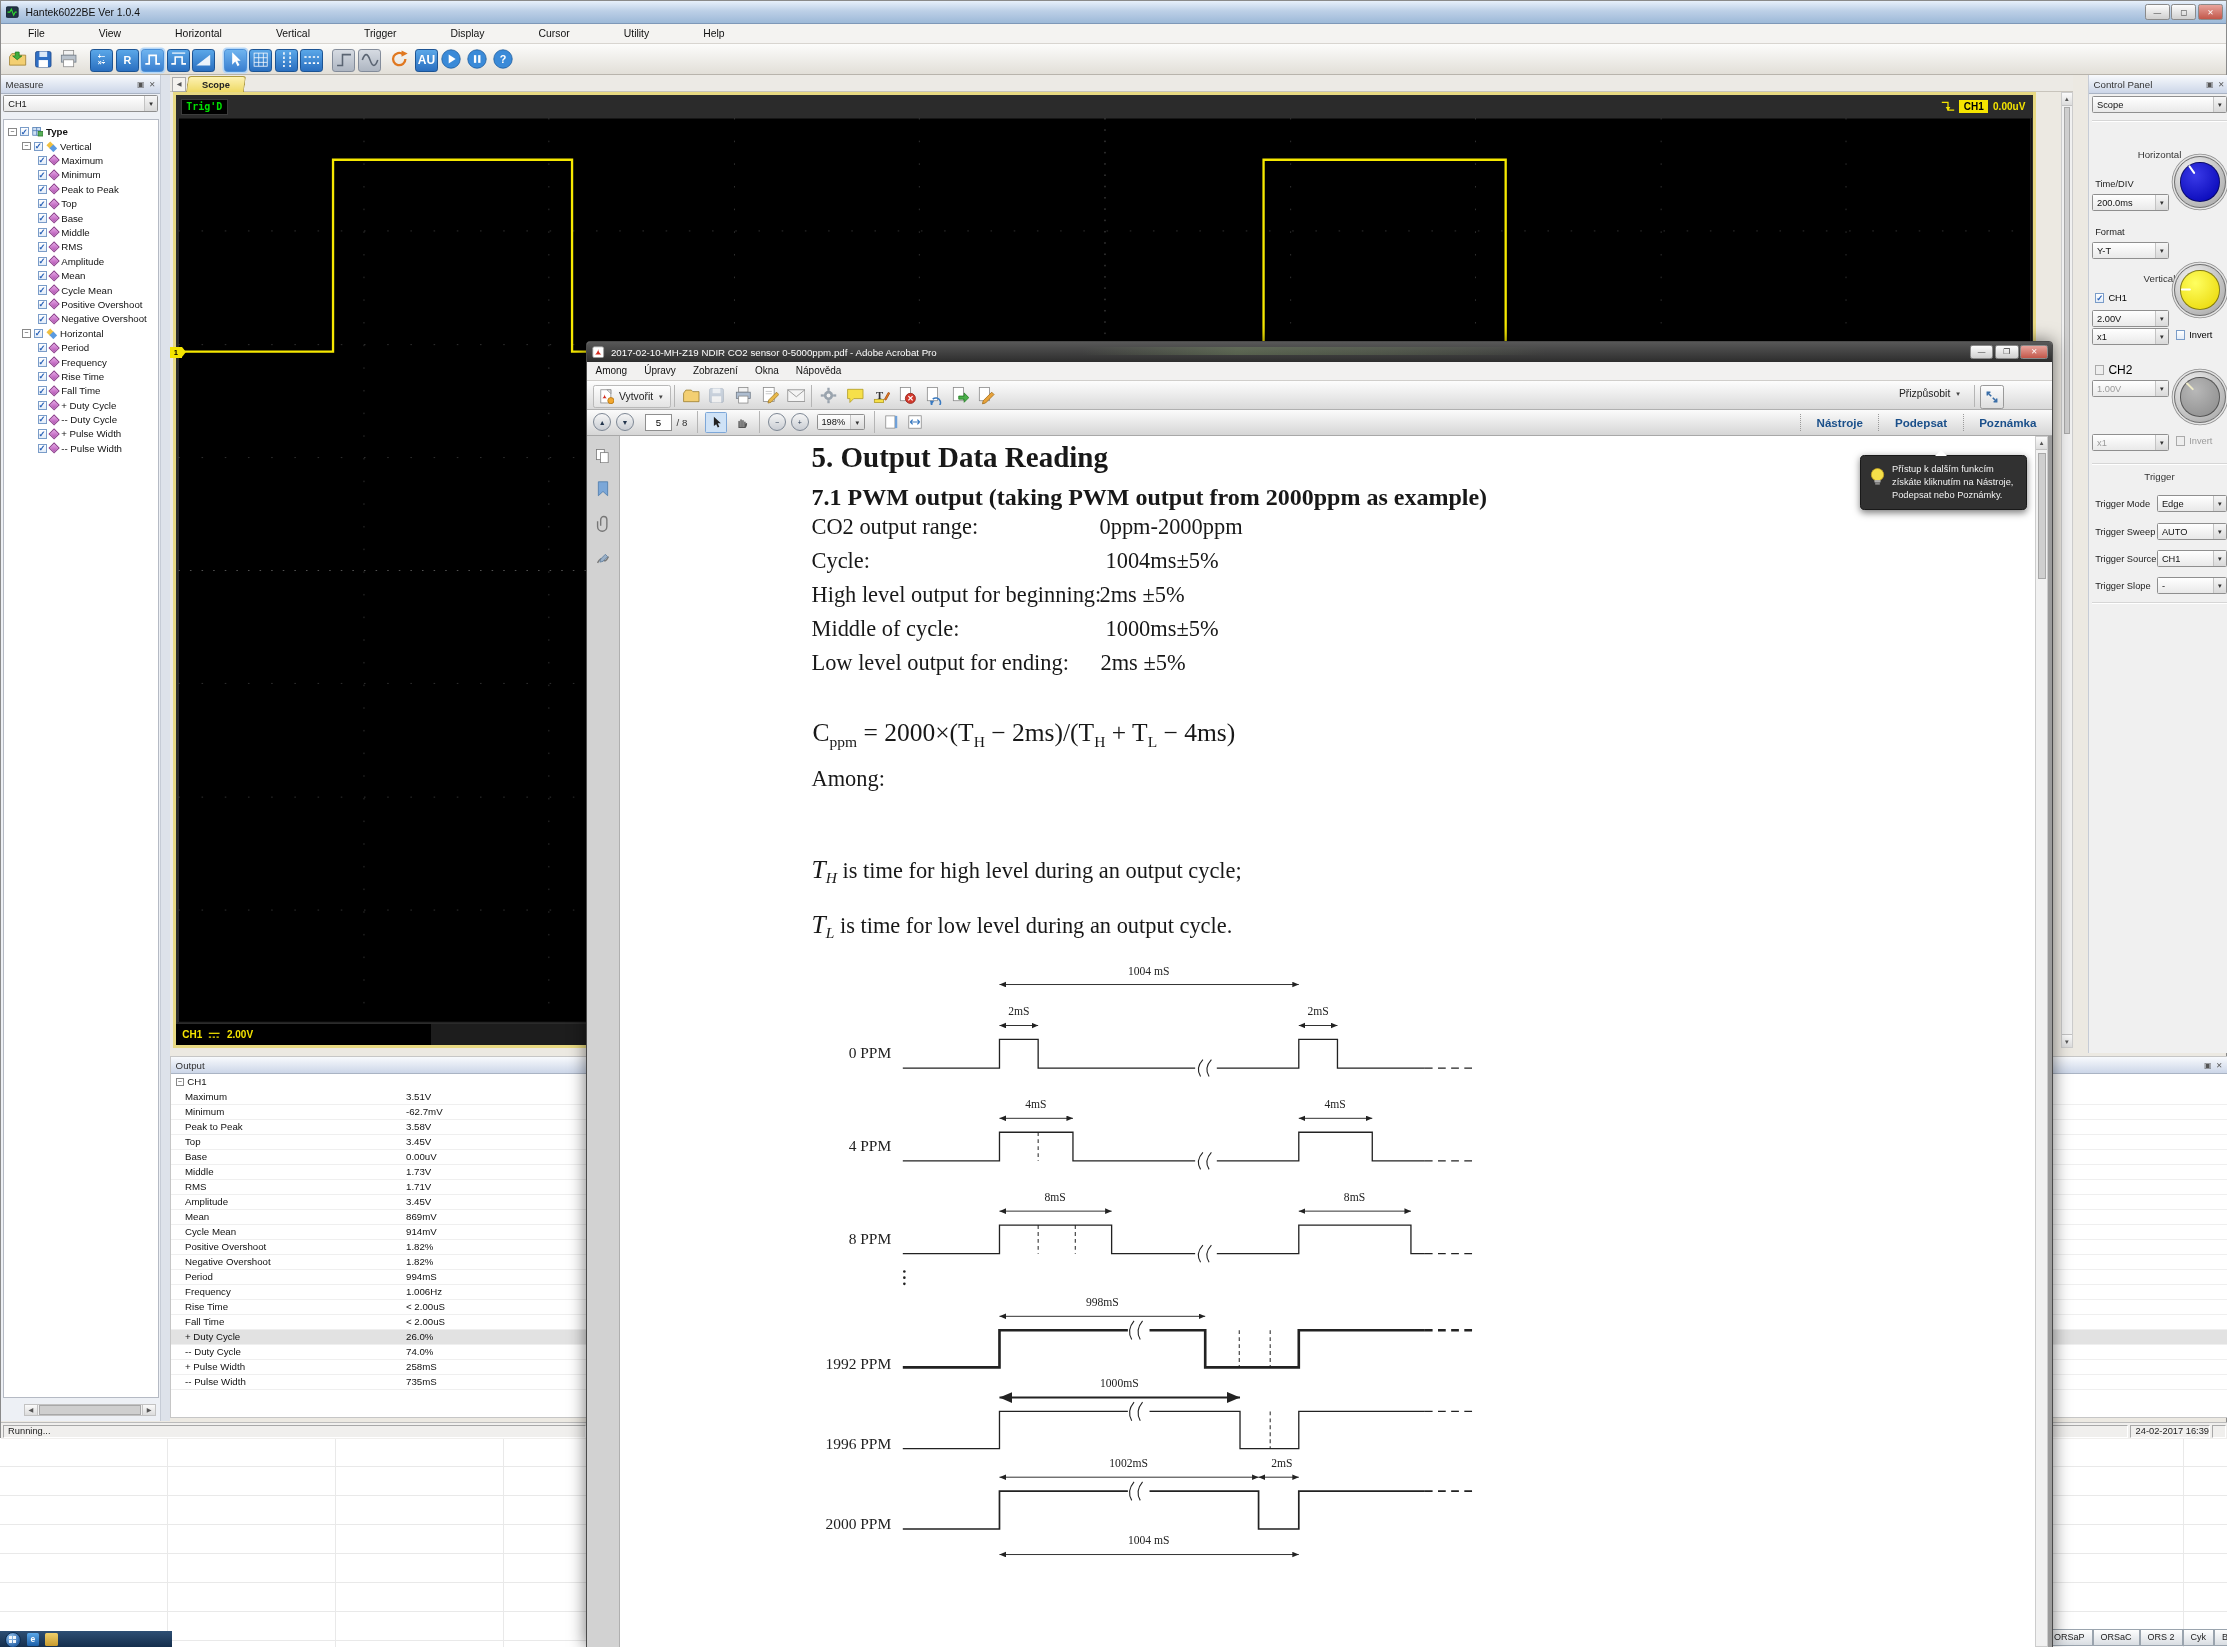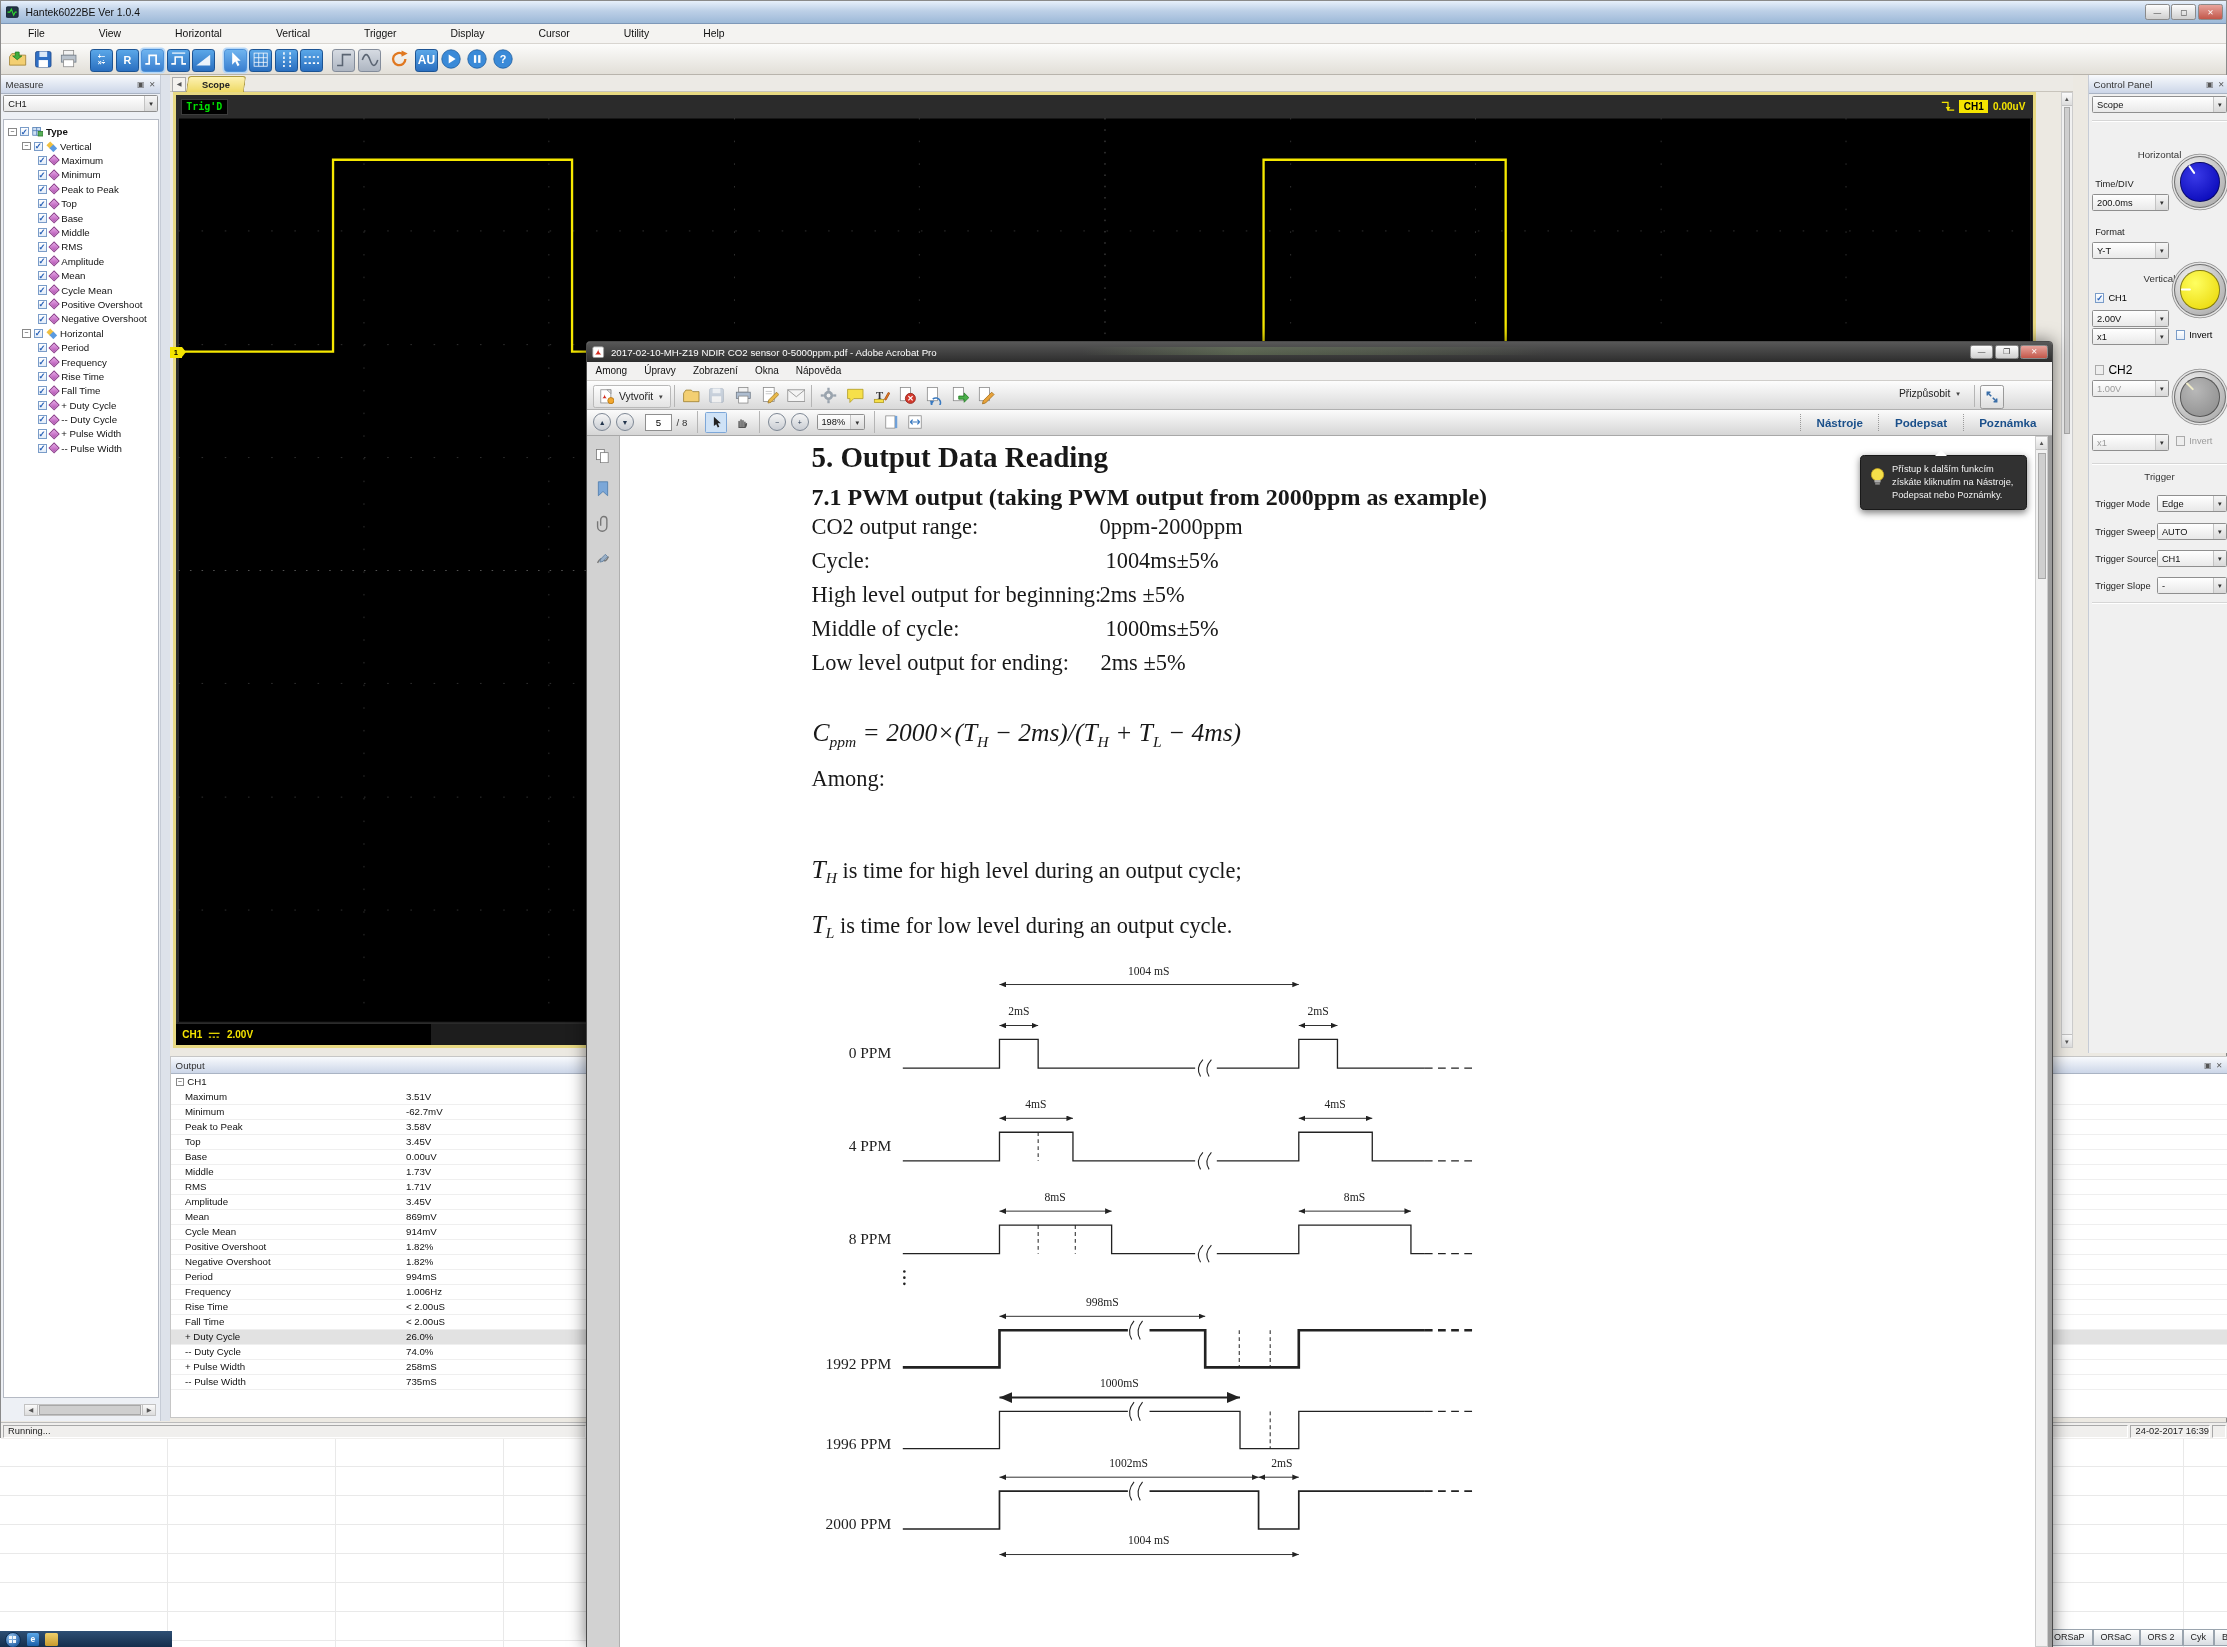--- a/index.html
+++ b/index.html
@@ -929,21 +929,21 @@
         <div class="doc" style="left:192px;top:112px;font-size:22.4px">Cycle:</div>
         <div class="doc" style="left:486px;top:112px;font-size:22.4px">1004ms±5%</div>
         <div class="doc" style="left:192px;top:146px;font-size:22.4px">High level output for beginning:</div>
         <div class="doc" style="left:480px;top:146px;font-size:22.4px">2ms ±5%</div>
         <div class="doc" style="left:192px;top:180px;font-size:22.4px">Middle of cycle:</div>
         <div class="doc" style="left:486px;top:180px;font-size:22.4px">1000ms±5%</div>
         <div class="doc" style="left:192px;top:214px;font-size:22.4px">Low level output for ending:</div>
         <div class="doc" style="left:481px;top:214px;font-size:22.4px">2ms ±5%</div>
 
 
-        <div class="doc" style="left:193px;top:282px;font-size:25.5px;font-style:italic">
+        <div class="doc" style="left:193px;top:282px;font-size:25.5px;">
           <span>C</span><sub style="font-size:15.5px">ppm</sub><span> = 2000×(T</span><sub style="font-size:15.5px">H</sub><span> − 2ms)/(T</span><sub style="font-size:15.5px">H</sub><span> + T</span><sub style="font-size:15.5px">L</sub><span> − 4ms)</span>
         </div>
 
         <div class="doc" style="left:192px;top:330px;font-size:22.4px">Among:</div>
 
         <div class="doc" style="left:192px;top:419px;font-size:22.4px">
           <span style="font-size:25.5px;font-style:italic">T</span><sub style="font-size:15.5px;font-style:italic">H</sub>
           <span>is time for high level during an output cycle;</span>
         </div>
         <div class="doc" style="left:192px;top:474px;font-size:22.4px">

